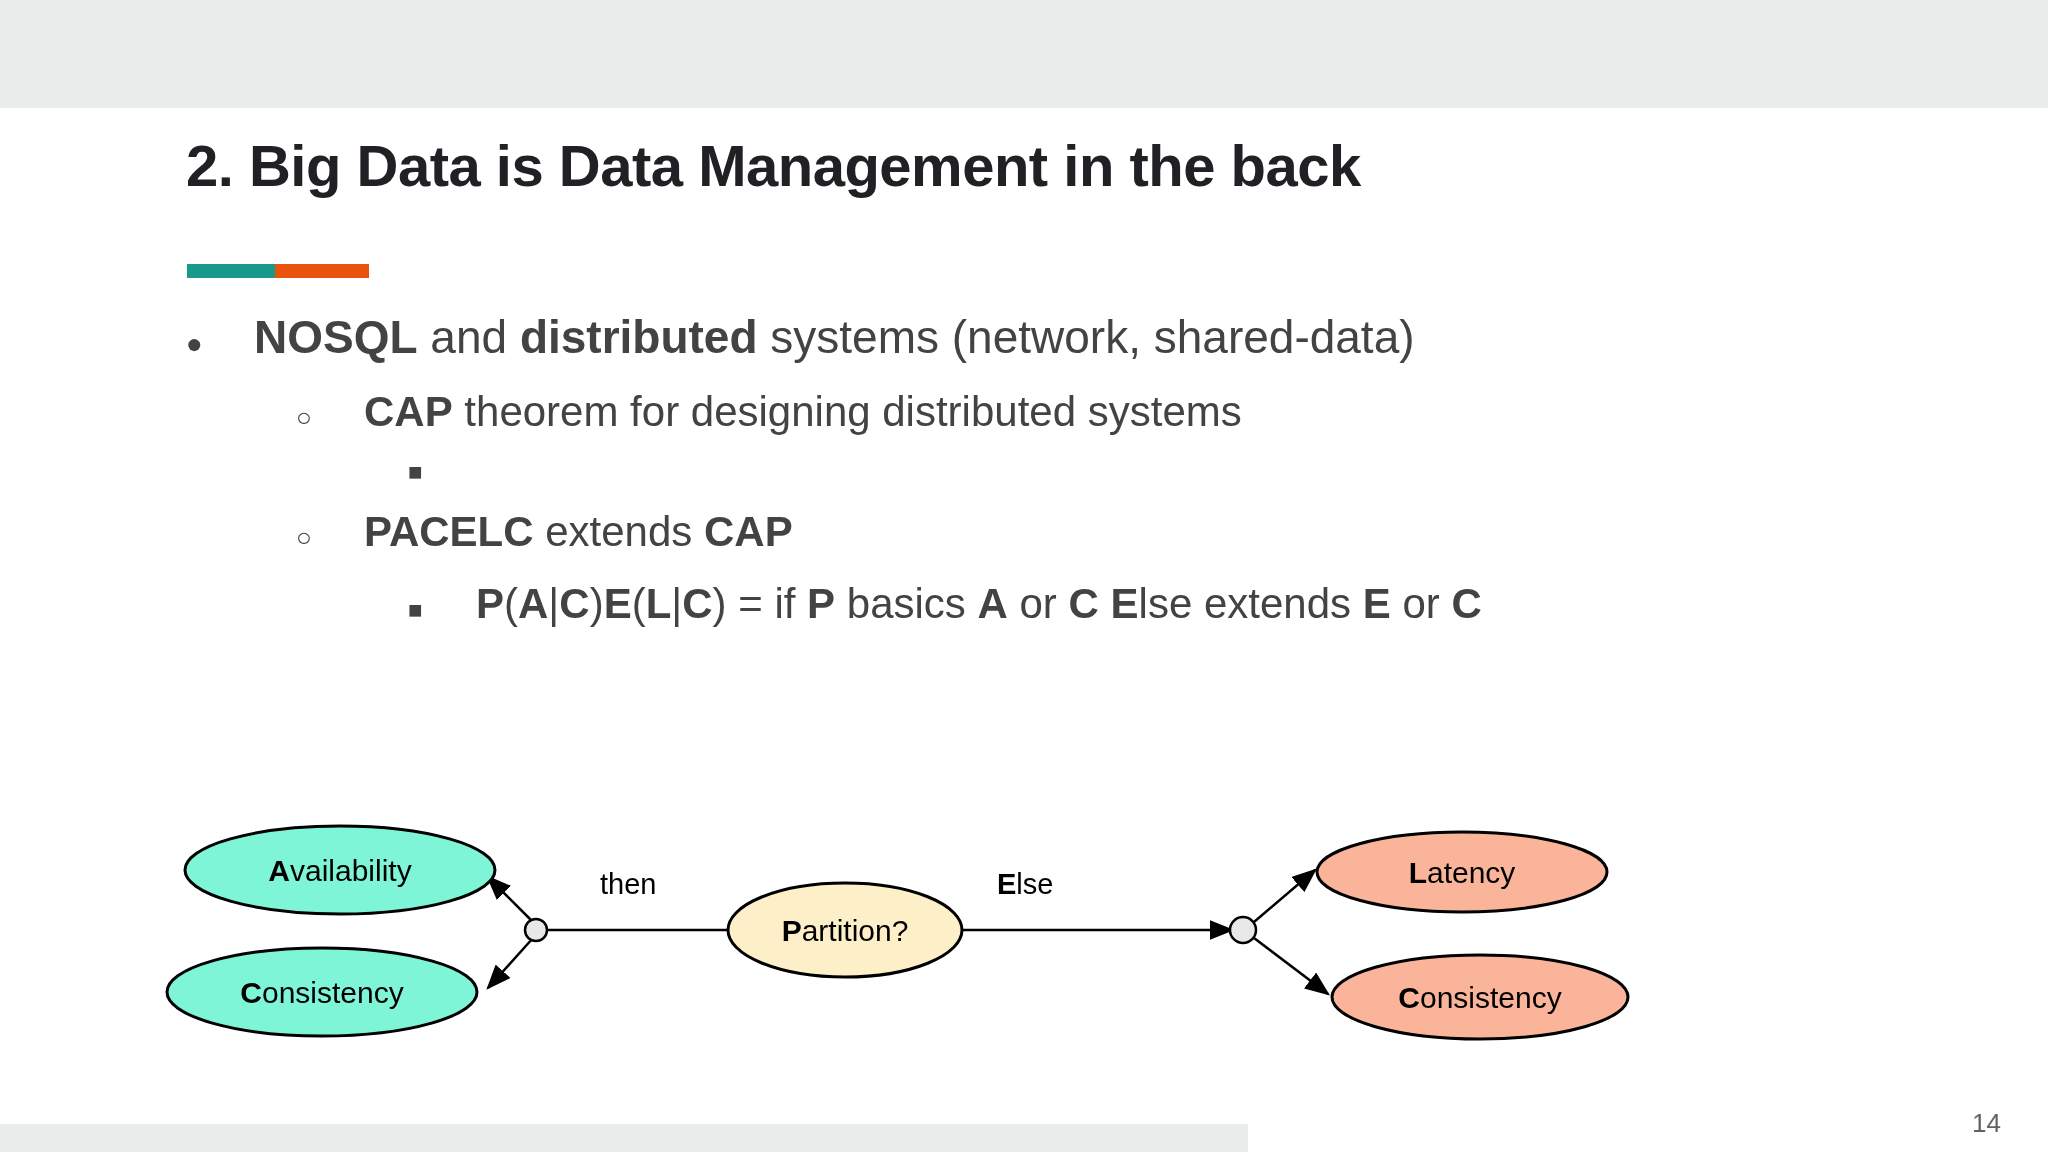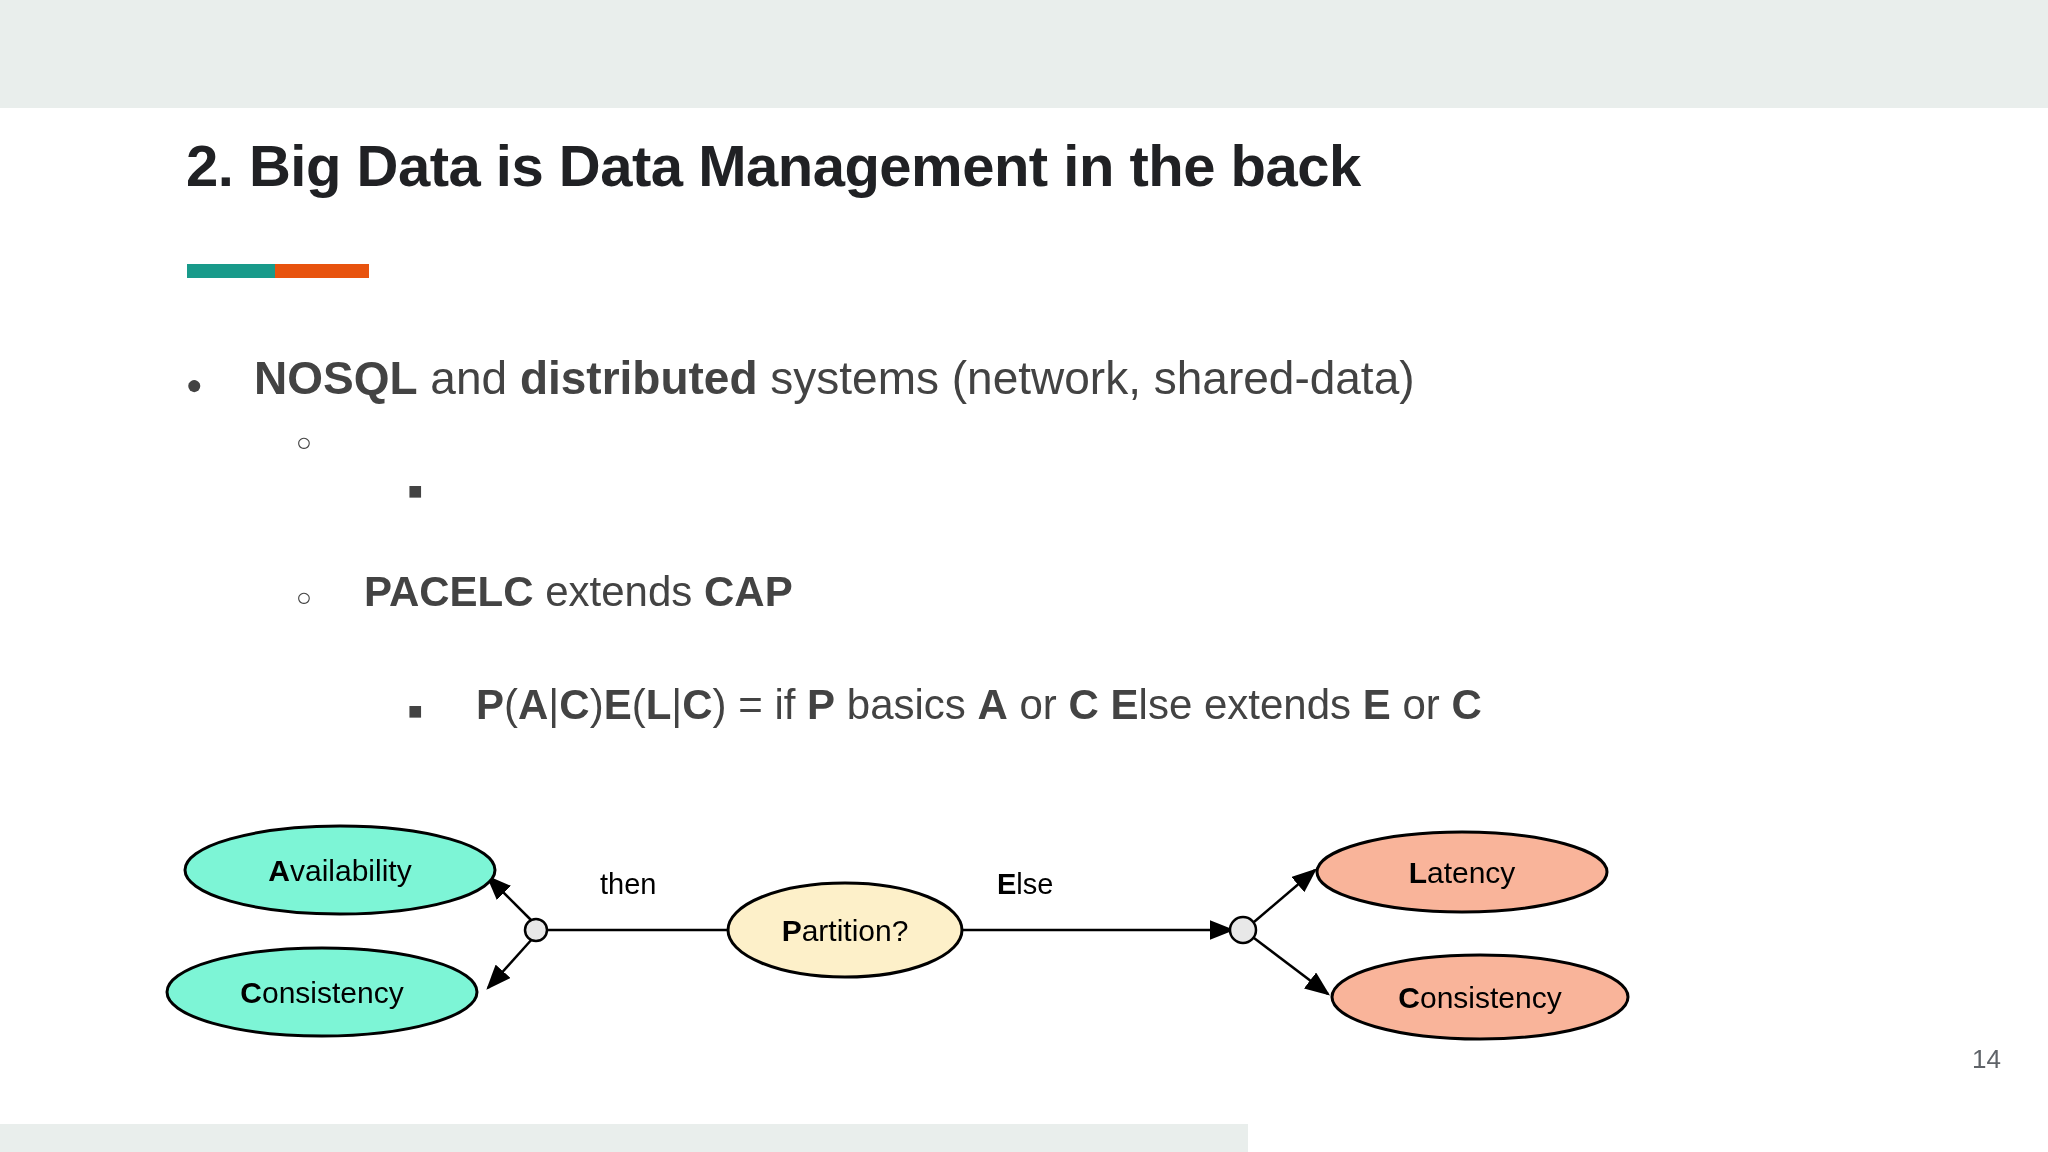--- a/index.html
+++ b/index.html
@@ -84,21 +84,21 @@
   .marker {
     display: inline-block;
     flex: 0 0 auto;
     color: #434343;
     line-height: 1;
   }
   .marker.disc   { width: 68px; font-size: 28px; }
   .marker.circle { width: 68px; font-size: 26px; }
   .marker.square { width: 68px; font-size: 24px; }
 
-  .btext { display: inline-block; margin-top: 41px; }
+  .btext { display: inline-block; }
   .btext b { font-weight: bold; }
 
   
   .diagram {
     position: absolute;
     left: 150px;
     top: 812px;
     width: 1800px;
     height: 300px;
   }
@@ -114,21 +114,21 @@
     font-family: "Liberation Sans", sans-serif;
     font-size: 29px;
     fill: #000000;
   }
   .edge-label .cap { font-weight: bold; }
 
   
   .page-number {
     position: absolute;
     left: 1972px;
-    top: 1044px;
+    top: 1108px;
     font-size: 26px;
     color: #5f6368;
     text-align: right;
   }
 </style>
 </head>
 <body>
 
 <div id="slide-root">
 
@@ -145,20 +145,21 @@
     <div class="accent-seg accent-orange"></div>
   </div>
 
   <div class="bullets" id="bullet-list">
       <div class="bullet-row lvl1">
         <span class="marker disc">●</span>
         <span class="btext"><b>NOSQL</b><span> and </span><b>distributed</b><span> systems (network, shared-data)</span></span>
       </div>
       <div class="bullet-row lvl2">
         <span class="marker circle">○</span>
+        <span class="btext"><b>CAP</b><span> theorem for designing distributed systems</span></span>
       </div>
       <div class="bullet-row lvl3">
         <span class="marker square">■</span>
       </div>
       <div class="bullet-row lvl2">
         <span class="marker circle">○</span>
         <span class="btext"><b>PACELC</b><span> extends </span><b>CAP</b></span>
       </div>
       <div class="bullet-row lvl3">
         <span class="marker square">■</span>

